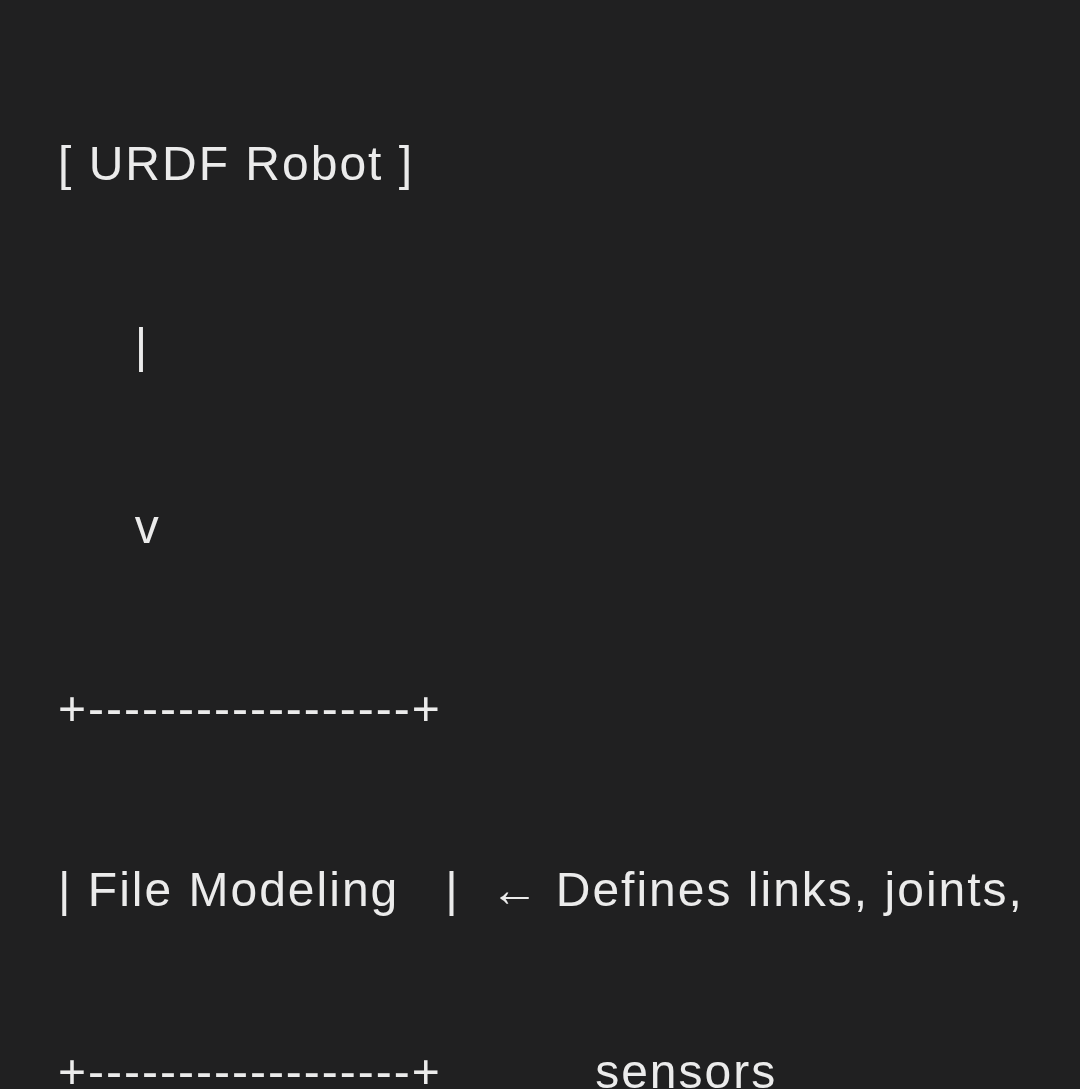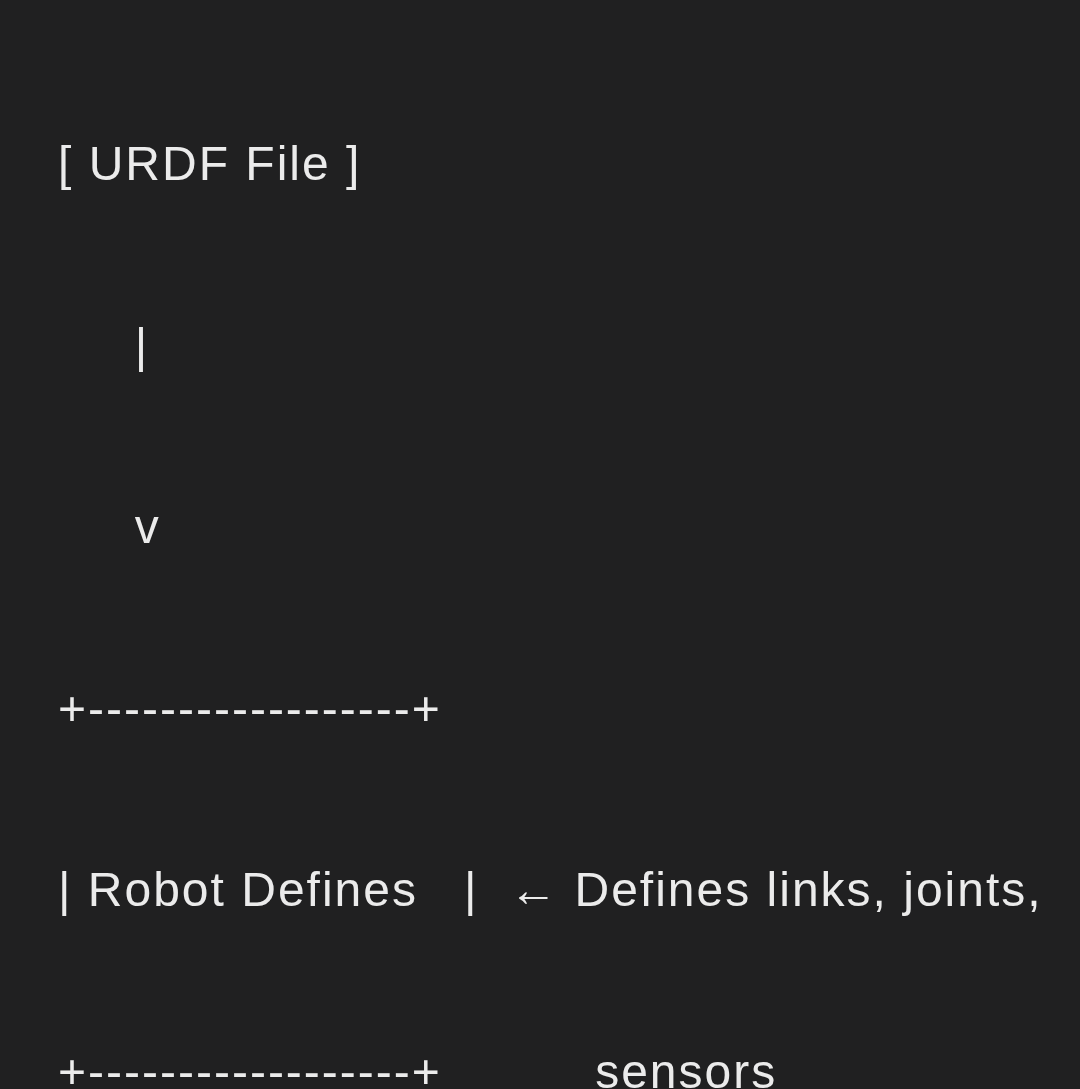--- a/index.html
+++ b/index.html
@@ -26,25 +26,25 @@
     white-space: pre;
   }
   .ascii-line {
     height: 60.5px;
   }
 </style>
 </head>
 <body>
 
 <div class="ascii-diagram">
-  <div class="ascii-line">[ URDF File ]</div>
+  <div class="ascii-line">[ URDF Robot ]</div>
   <div class="ascii-line">     |</div>
   <div class="ascii-line">     v</div>
   <div class="ascii-line">+------------------+</div>
-  <div class="ascii-line">| Robot Defines   |  ← Defines links, joints,</div>
+  <div class="ascii-line">| File Modeling   |  ← Defines links, joints,</div>
   <div class="ascii-line">+------------------+          sensors</div>
   
   
   
   
   
   
   
   
   

